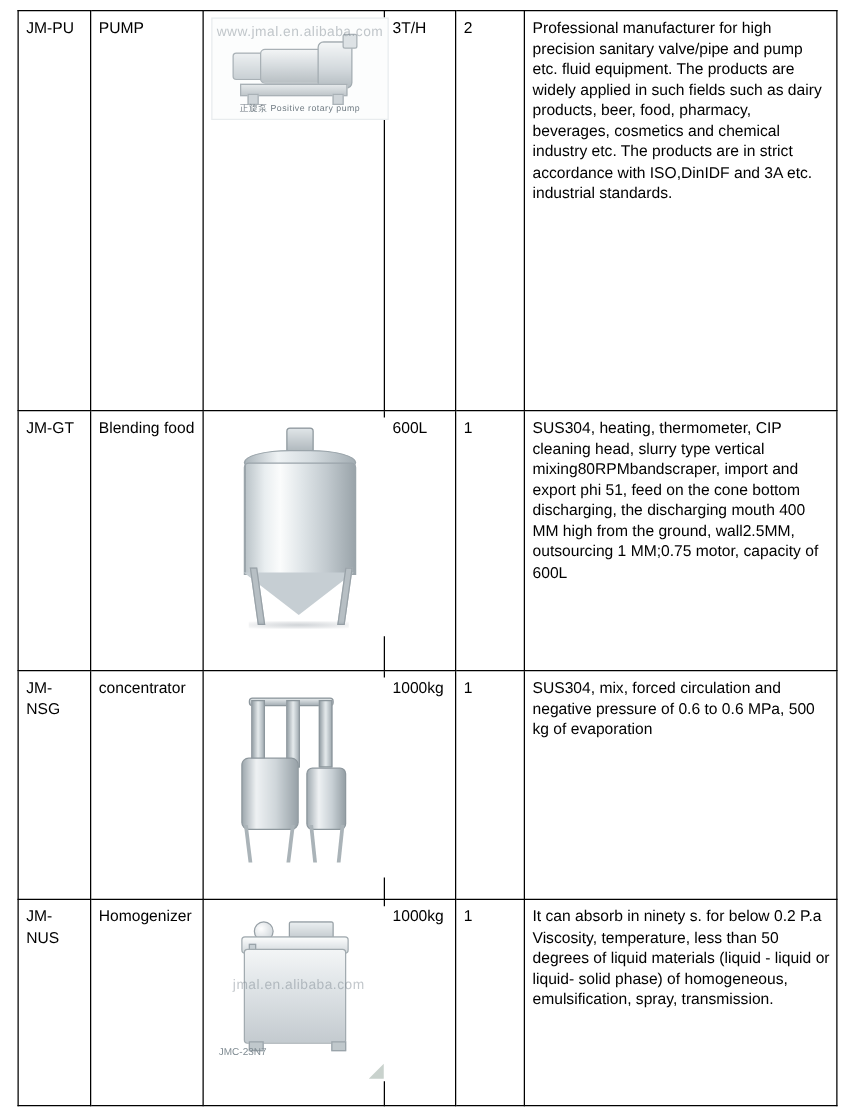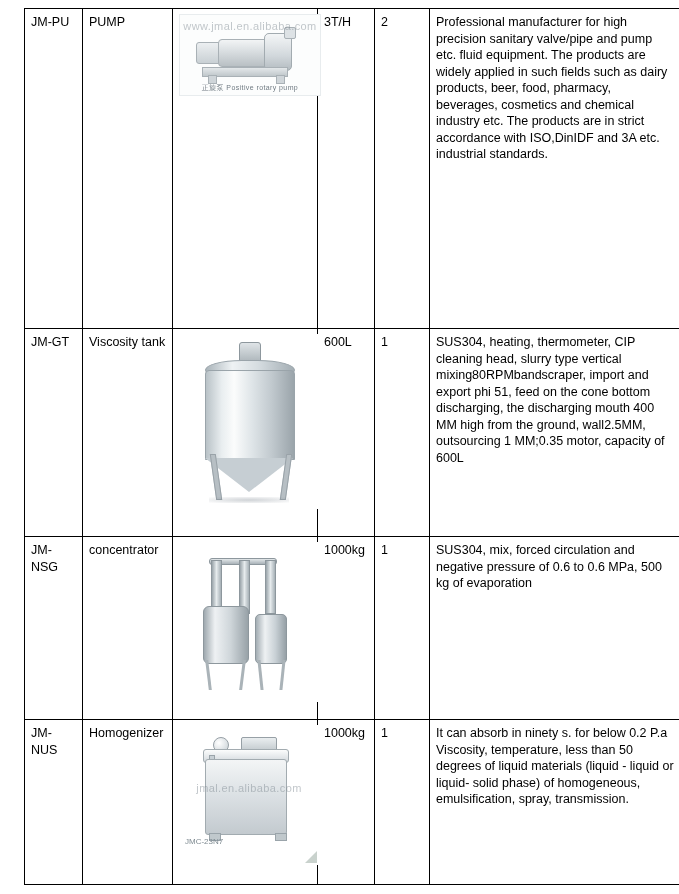--- a/index.html
+++ b/index.html
@@ -11,21 +11,21 @@
     width: 679px;
     height: 894px;
     font-family: "Liberation Sans", sans-serif;
     color: #000000;
   }
   .page {
     position: relative;
     width: 679px;
     height: 894px;
     box-sizing: border-box;
-    padding: 4px 10px 4px 24px;
+    padding: 4px 10px 4px 14px;
   }
   table.spec {
     border-collapse: collapse;
     width: 655px;
     table-layout: fixed;
     margin-top: 4px;
   }
   table.spec td {
     border: 1px solid #000000;
     vertical-align: top;
@@ -341,37 +341,37 @@
             </div>
           </div>
         </td>
         <td class="cell-cap">3T/H</td>
         <td class="cell-qty">2</td>
         <td class="cell-desc">Professional manufacturer for high precision sanitary valve/pipe and pump etc. fluid equipment. The products are widely applied in such fields such as dairy products, beer, food, pharmacy, beverages, cosmetics and chemical industry etc. The products are in strict accordance with ISO,DinIDF and 3A etc. industrial standards.</td>
       </tr>
 
       <tr style="height:208px;margin-left:12px;">
         <td class="cell-code">JM-GT</td>
-        <td class="cell-name">Viscosity tank</td>
+        <td class="cell-name">Blending food</td>
         <td class="cell-img">
           <div class="img-wrap">
             <div class="photo tank-box">
               <div class="tank-motor"></div>
               <div class="tank-top"></div>
               <div class="tank-shell"></div>
               <div class="tank-cone"></div>
               <div class="tank-leg l1"></div>
               <div class="tank-leg l2"></div>
               <div class="tank-shadow"></div>
             </div>
           </div>
         </td>
         <td class="cell-cap">600L</td>
         <td class="cell-qty">1</td>
-        <td class="cell-desc">SUS304, heating, thermometer, CIP cleaning head, slurry type vertical mixing80RPMbandscraper, import and export phi 51, feed on the cone bottom discharging, the discharging mouth 400 MM high from the ground, wall2.5MM, outsourcing 1 MM;0.35 motor, capacity of 600L</td>
+        <td class="cell-desc">SUS304, heating, thermometer, CIP cleaning head, slurry type vertical mixing80RPMbandscraper, import and export phi 51, feed on the cone bottom discharging, the discharging mouth 400 MM high from the ground, wall2.5MM, outsourcing 1 MM;0.75 motor, capacity of 600L</td>
       </tr>
 
       <tr style="height:183px;margin-top:16px;">
         <td class="cell-code">JM-NSG</td>
         <td class="cell-name">concentrator</td>
         <td class="cell-img">
           <div class="img-wrap">
             <div class="photo conc-box">
               <div class="conc-frame">
                 <div class="conc-pipe"></div>

